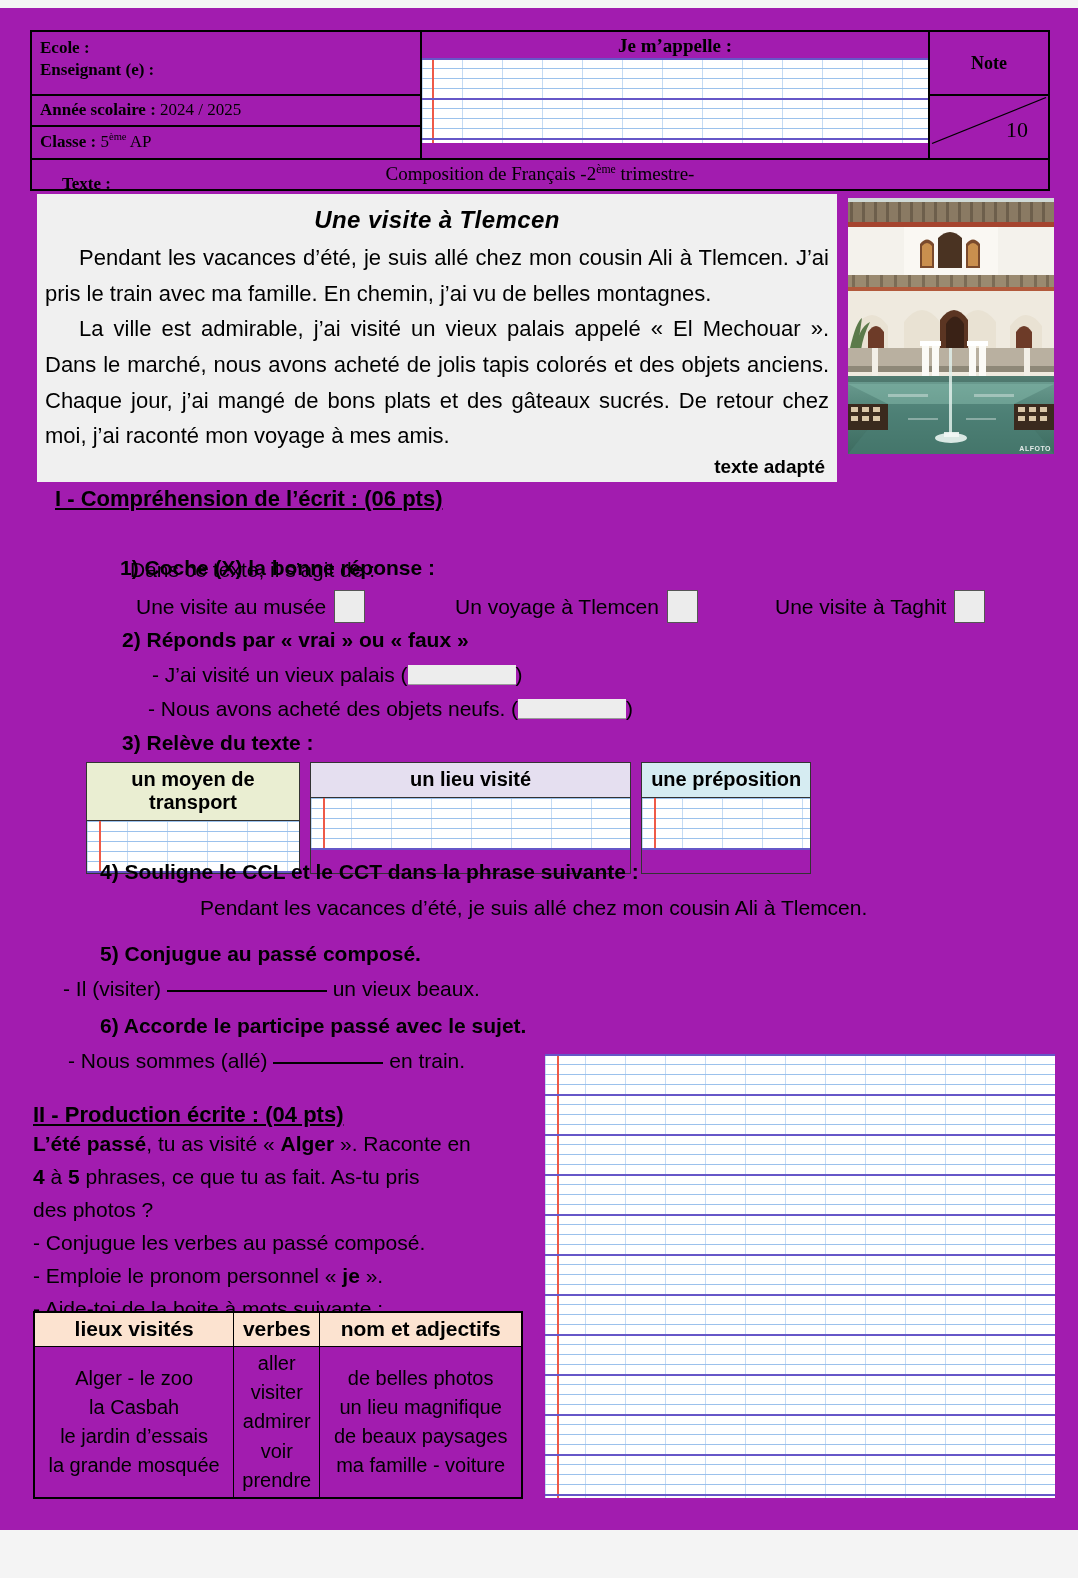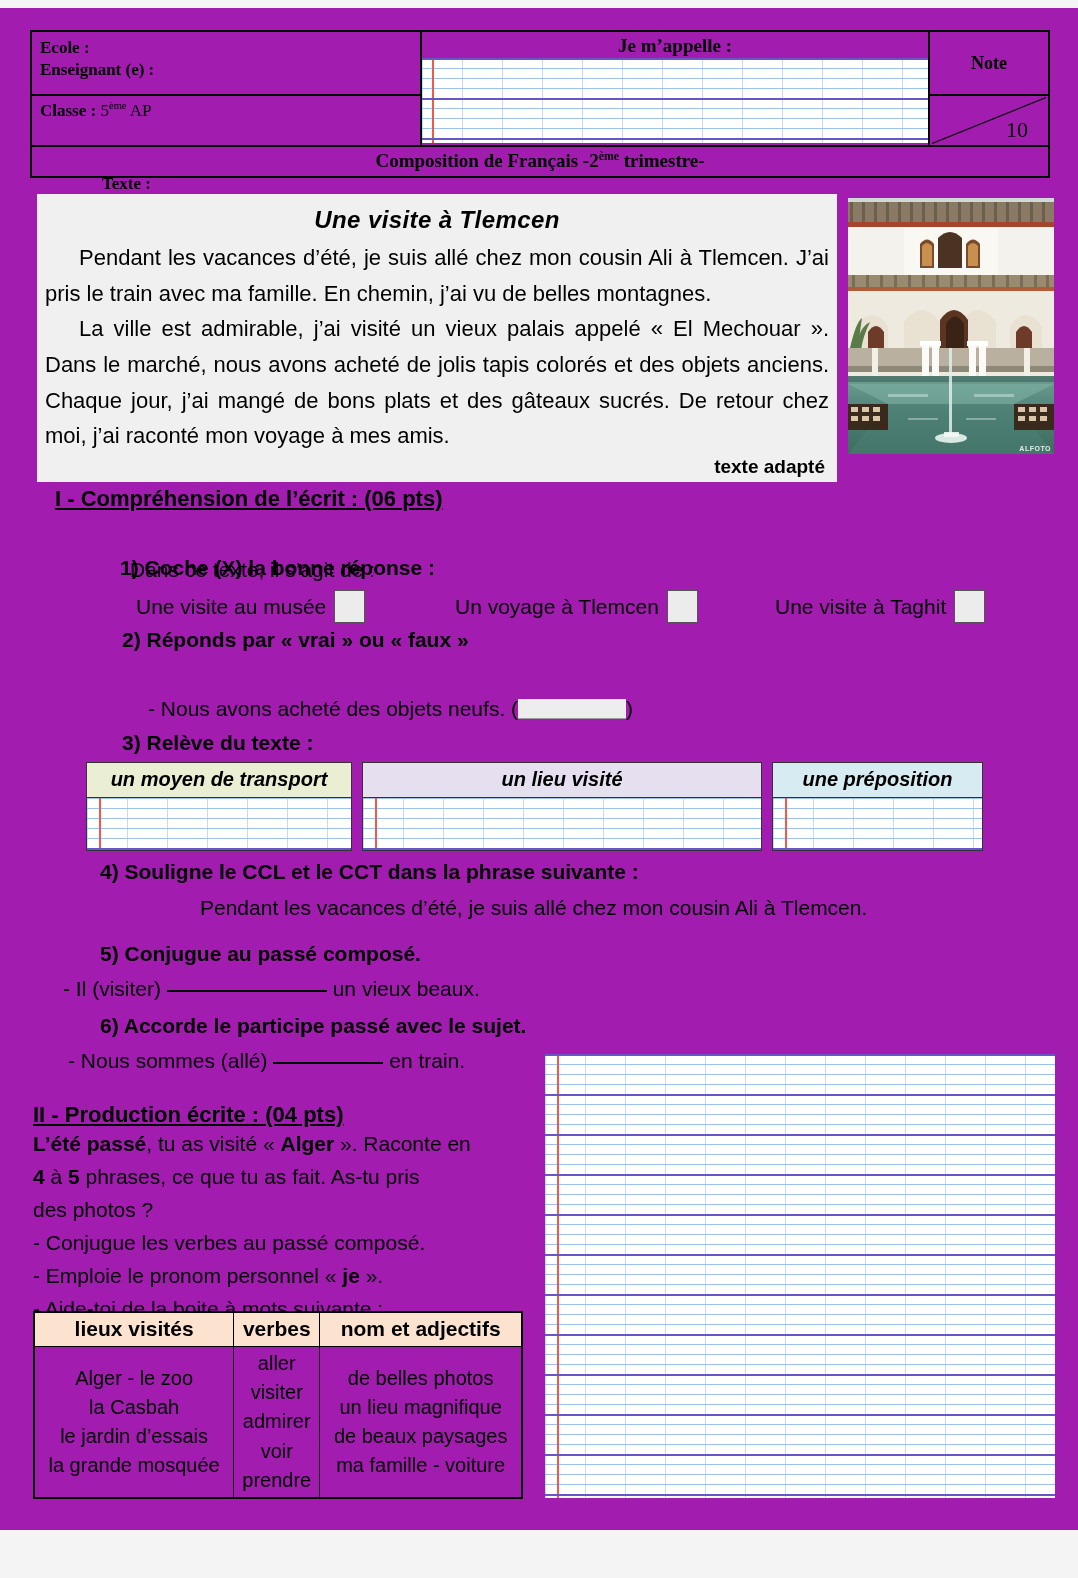--- a/index.html
+++ b/index.html
@@ -82,21 +82,21 @@
   .hdr-note-val .num {
     position: absolute;
     right: 20px; bottom: 2px;
     font-family: "Liberation Serif", serif;
     font-size: 22px;
   }
   .hdr-bottom {
     border-top: 2px solid #000;
     text-align: center;
     font-family: "Liberation Serif", serif;
-    font-weight: bold;
+    font-weight: normal;
     font-size: 19px;
     padding: 3px 0 4px 0;
   }
   sup { font-size: 0.62em; vertical-align: super; }
 
   
   .seyes {
     position: relative;
     background-color: #fff;
     background-image:
@@ -121,21 +121,20 @@
     background: #ee5a48;
   }
 
   
   .texte-label {
     position: absolute;
     left: 62px; top: 166px;
     font-family: "Liberation Serif", serif;
     font-weight: bold;
     font-size: 17px;
-    margin-left: 40px;
   }
 
   
   .passage {
     position: absolute;
     left: 37px; top: 186px;
     width: 800px;
     height: 288px;
     background: #f0f0f0;
     padding: 8px 8px 4px 8px;
@@ -218,24 +217,23 @@
   .dashline {
     display: inline-block;
     border-bottom: 2px solid #000;
     vertical-align: 4px;
   }
 
   
   .releve {
     position: absolute;
     left: 86px; top: 754px;
-    width: 897px;
+    width: 725px;
     display: flex;
     gap: 10px;
-    font-style: italic;
   }
   .releve .col { border: 1px solid #333; }
   .releve .col.c1 { width: 266px; }
   .releve .col.c2 { width: 400px; }
   .releve .col.c3 { width: 211px; }
   .releve .hd {
     text-align: center;
     font-size: 20px;
     font-weight: bold;
     padding: 5px 0 6px 0;
@@ -283,20 +281,24 @@
 <div class="page">
 <div class="sheet">
 
   <div class="hdr">
     <div class="hdr-top">
 
       <div class="hdr-left">
         <div class="row tall">
           <div><b>Ecole :</b></div>
           <div><b>Enseignant (e) :</b></div>
+        </div>
+        <div class="row">
+          <b>Année scolaire :</b>
+          <span>2024 / 2025</span>
         </div>
         <div class="row">
           <b>Classe :</b>
           <span>5</span><sup>ème</sup>
           <span>AP</span>
         </div>
       </div>
 
       <div class="hdr-mid">
         <div class="hdr-mid-title">Je m’appelle :</div>
@@ -488,20 +490,23 @@
   </div>
   <div class="plain" style="left:455px; top:582px;">
     <span>Un voyage à Tlemcen</span><span class="chkbox"></span>
   </div>
   <div class="plain" style="left:775px; top:582px;">
     <span>Une visite à Taghit</span><span class="chkbox"></span>
   </div>
 
   <div class="q" style="left:122px; top:620px;">2) Réponds par « vrai » ou « faux »</div>
 
+  <div class="plain" style="left:152px; top:655px;">
+    <span>-  J’ai visité un vieux palais (</span><span class="blankfill"></span><span>)</span>
+  </div>
   <div class="plain" style="left:148px; top:689px;">
     <span>-  Nous avons acheté des objets neufs. (</span><span class="blankfill"></span><span>)</span>
   </div>
 
   <div class="q" style="left:122px; top:723px;">3) Relève du texte :</div>
 
   <div class="releve">
     <div class="col c1">
       <div class="hd">un moyen de transport</div>
       <div class="lines seyes">

